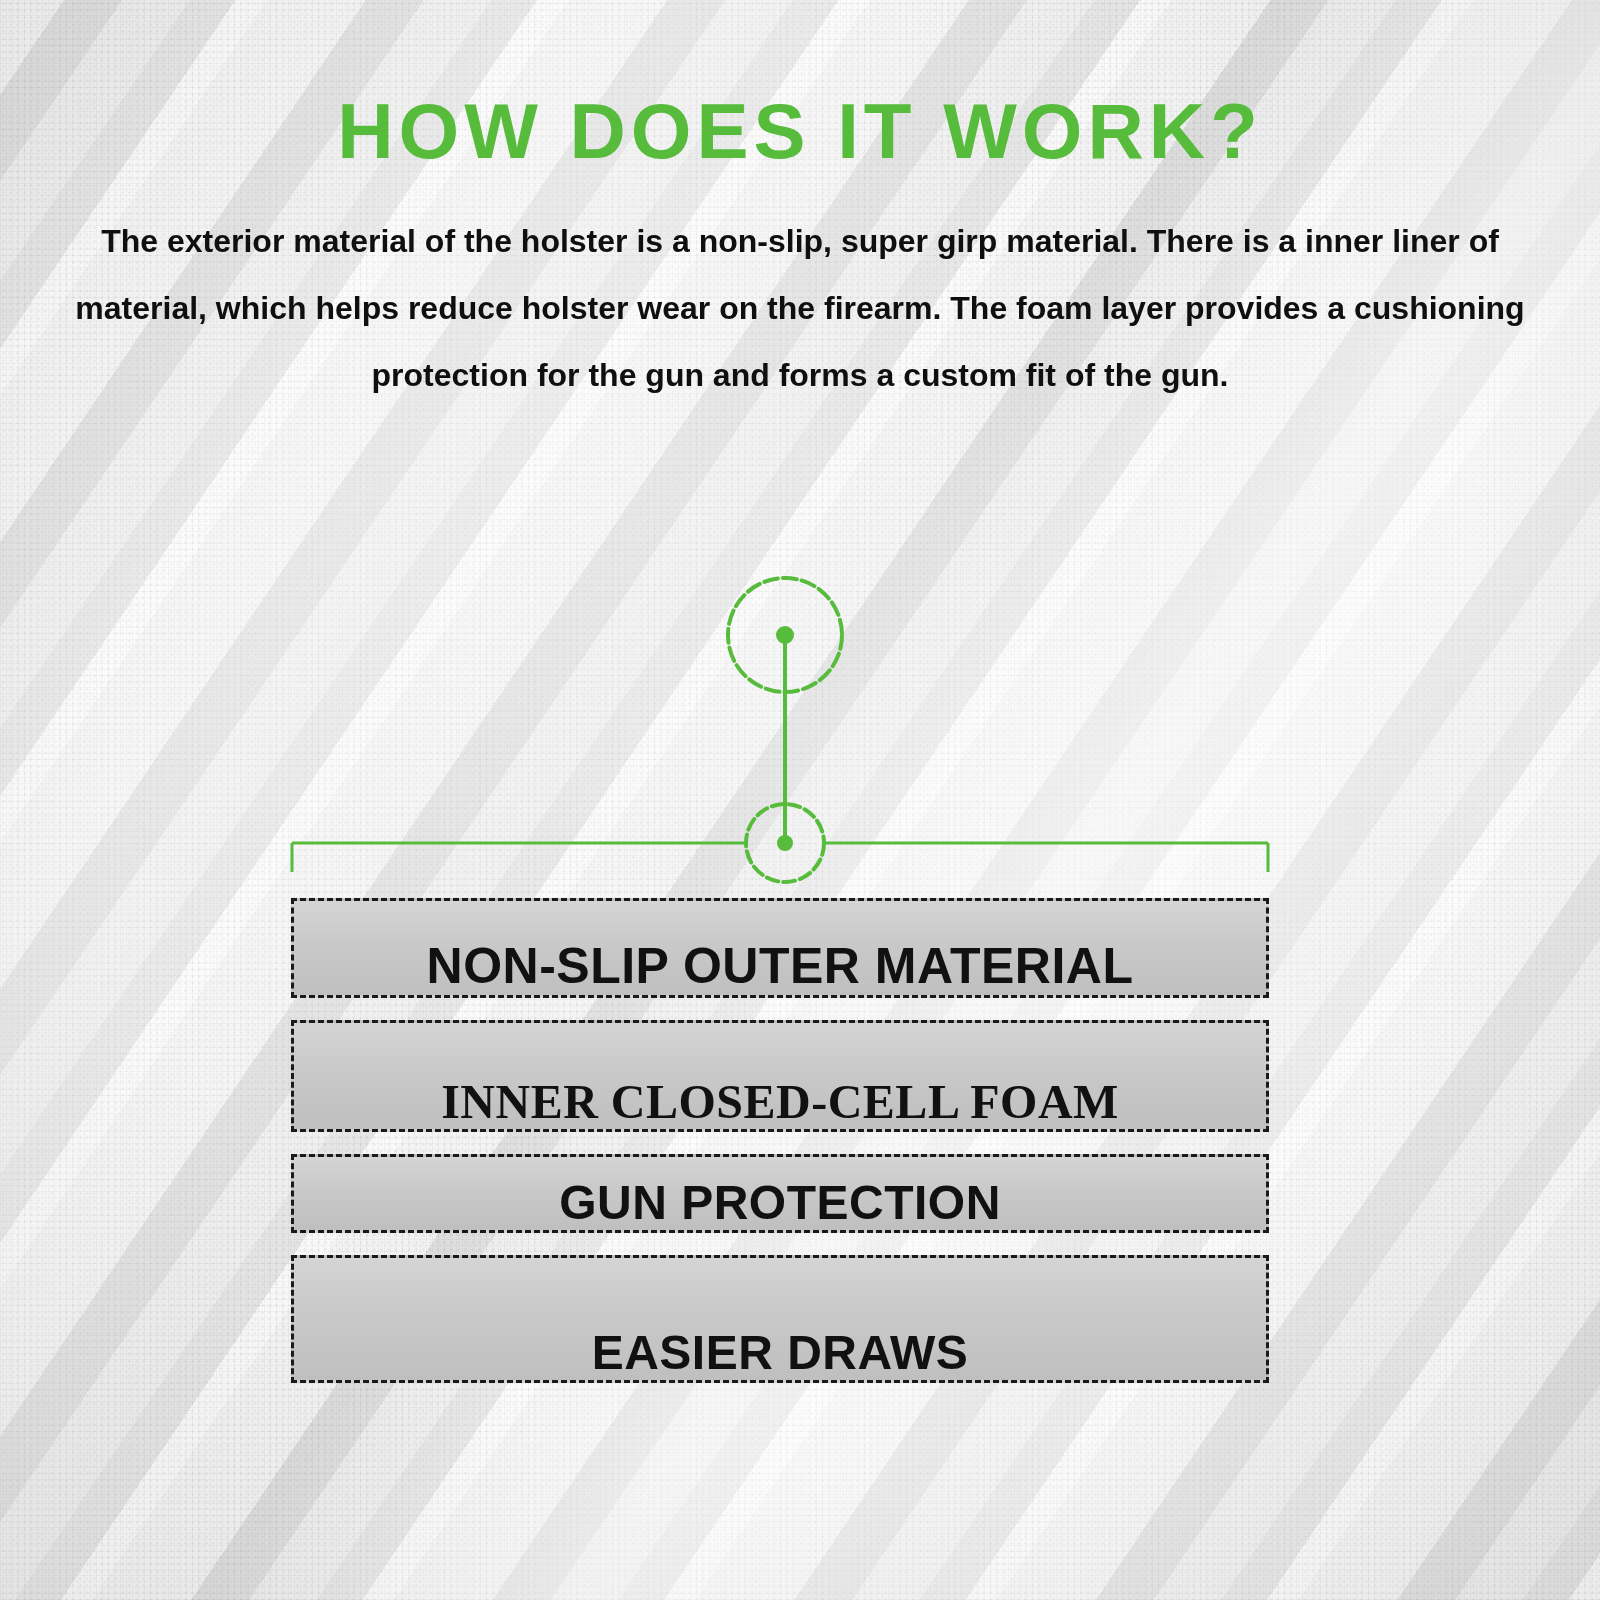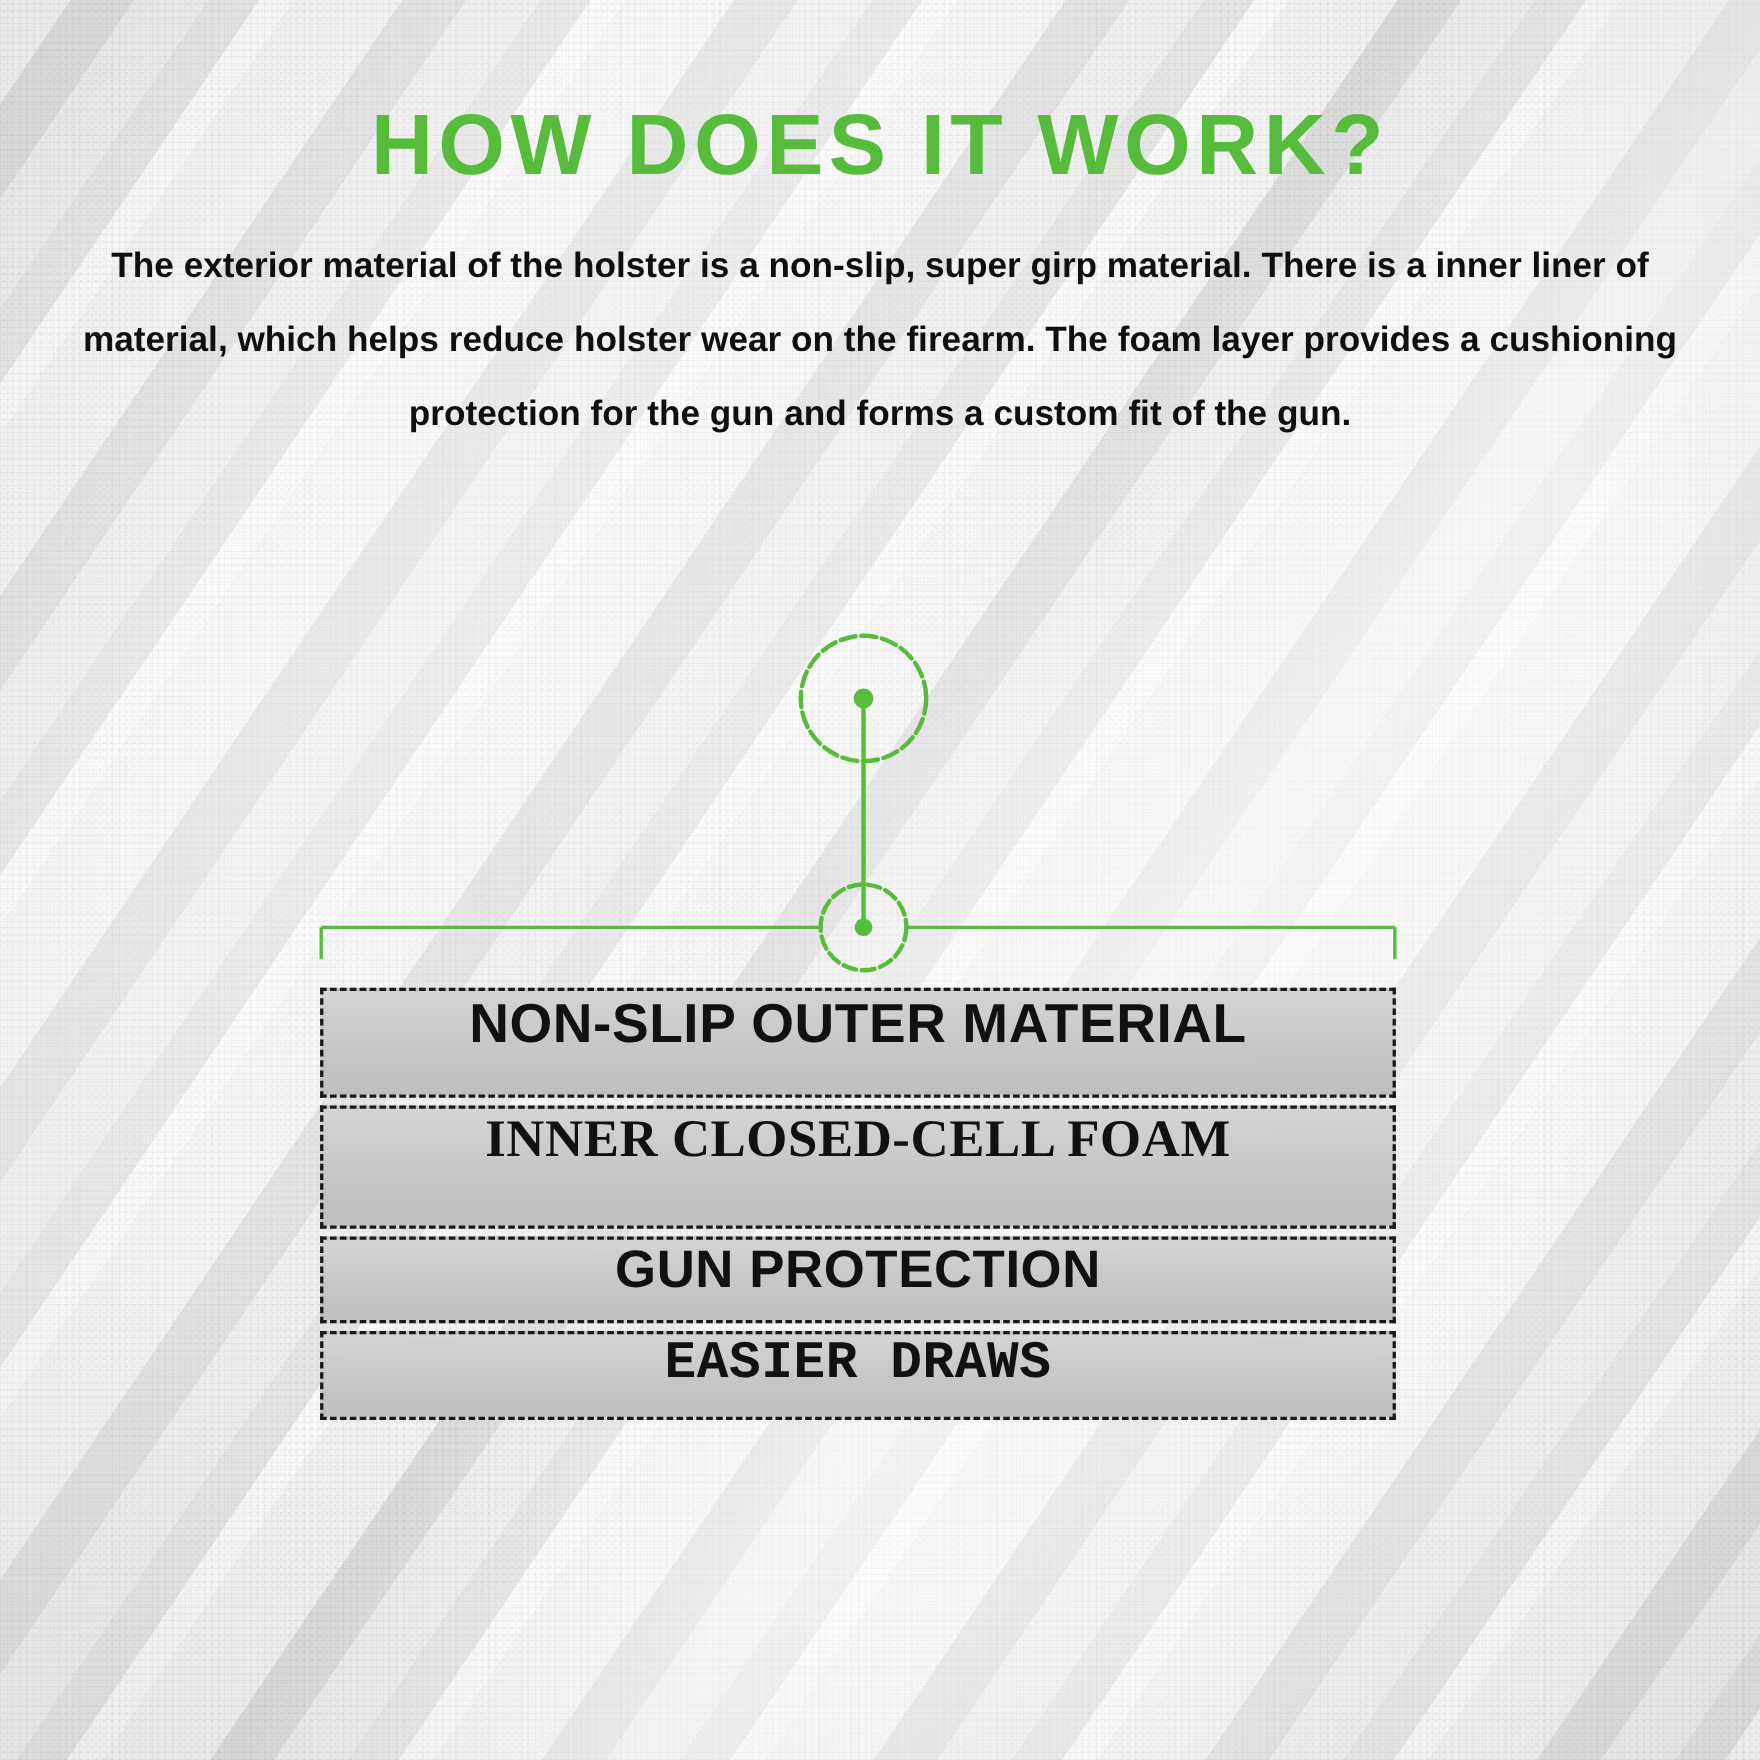--- a/index.html
+++ b/index.html
@@ -100,41 +100,41 @@
 
   
   .stack {
     position: absolute;
     left: 291px;
     top: 898px;
     width: 978px;
   }
   .layer {
     height: 100px;
-    margin-bottom: 7px;
+    margin-bottom: 22px;
     border: 3px dashed #1a1a1a;
     box-sizing: border-box;
     display: flex;
-    align-items: flex-start;
+    align-items: flex-end;
     justify-content: center;
     background-image: linear-gradient(180deg, #d4d4d4 0%, #c9c9c9 45%, #bfbfbf 100%);
   }
   .layer-label {
     color: #111111;
     font-weight: bold;
     letter-spacing: 0.5px;
     text-align: center;
   }
   .layer.s0 { height: 100px; }
   .layer.s0 .layer-label { font-size: 50px; }
   .layer.s1 { height: 112px; font-family: Liberation Serif, serif; }
   .layer.s1 .layer-label { font-size: 48px; }
   .layer.s2 { height: 79px; }
   .layer.s2 .layer-label { font-size: 48px; }
-  .layer.s3 { height: 81px; font-family: Liberation Mono, monospace; }
+  .layer.s3 { height: 128px; }
   .layer.s3 .layer-label { font-size: 48px; }
 </style>
 </head>
 <body>
 
 <div id="page">
   <div class="bg-layer bg-bands"></div>
   <div class="bg-layer bg-weave"></div>
   <div class="bg-layer bg-dots"></div>
   <div class="bg-layer bg-sheen"></div>

